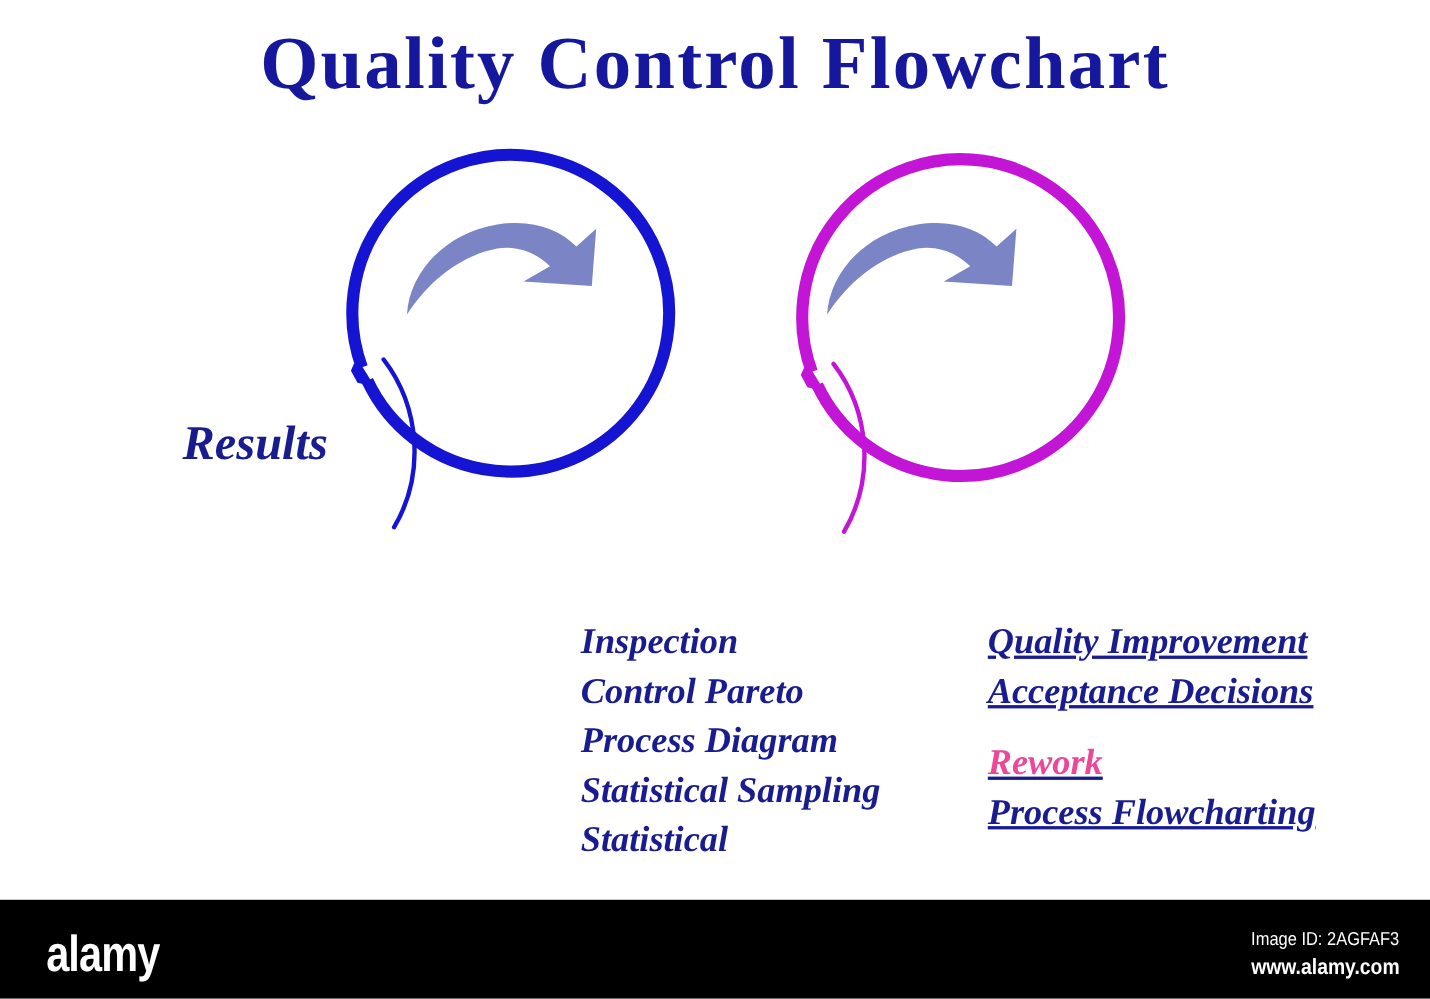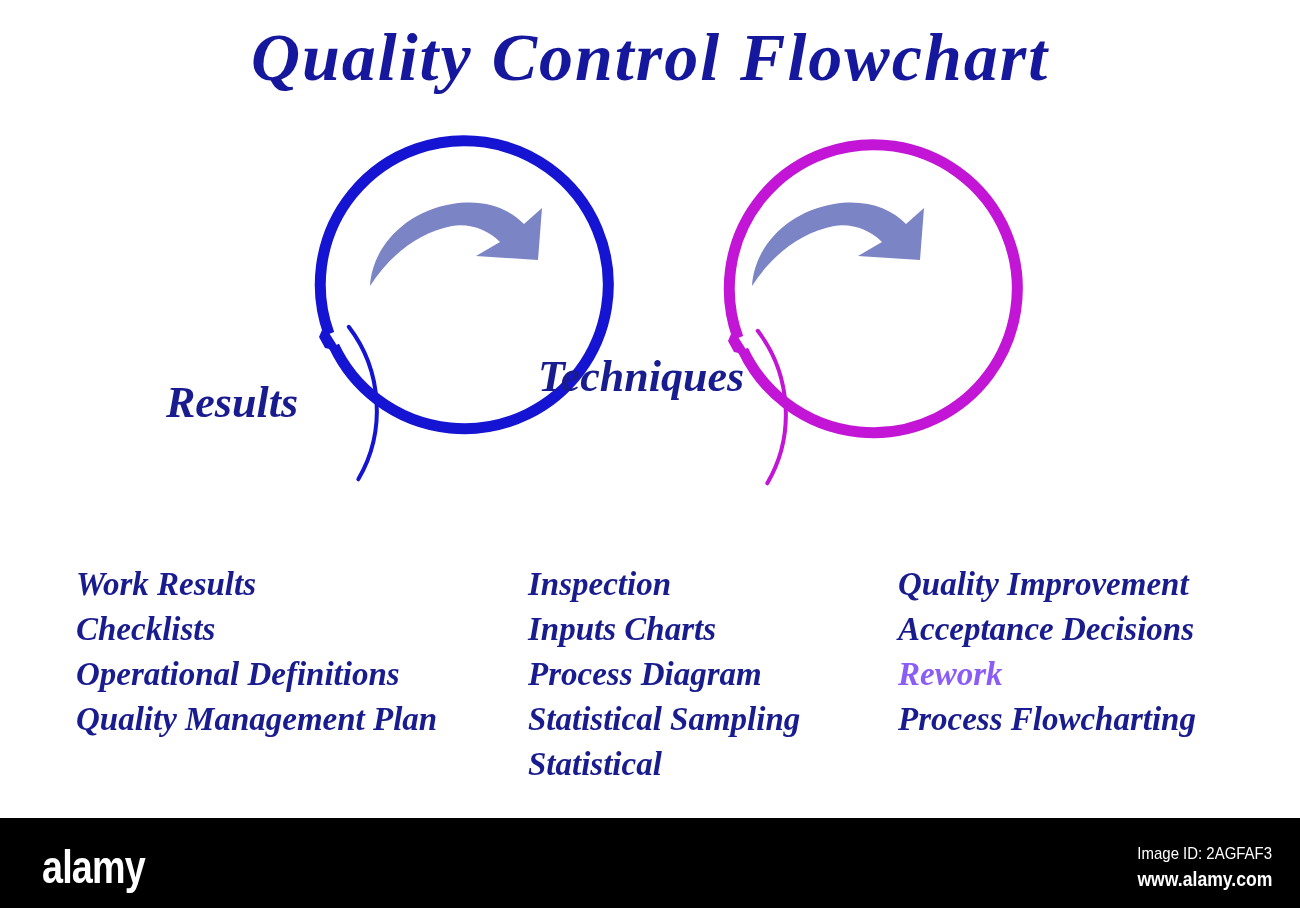--- a/index.html
+++ b/index.html
@@ -19,21 +19,20 @@
   }
 
   
   #title {
     position: absolute;
     left: 0;
     top: 18px;
     width: 1300px;
     text-align: center;
     font-family: "Liberation Serif", "DejaVu Serif", serif;
-    font-style: italic;
     font-weight: bold;
     font-size: 68px;
     letter-spacing: 2px;
     color: #15179c;
     white-space: nowrap;
   }
 
   
   .node {
     position: absolute;
@@ -84,25 +83,25 @@
     position: absolute;
     font-family: "Liberation Serif", "DejaVu Serif", serif;
     font-style: italic;
     font-weight: bold;
     font-size: 33px;
     line-height: 45px;
     color: #191c8f;
   }
   #list-inputs  { left: 76px;  top: 562px; width: 420px; }
   #list-tools   { left: 528px; top: 562px; width: 380px; }
-  #list-outputs { left: 898px; top: 562px; width: 400px; }
+  #list-outputs { left: 898px; top: 562px; width: 400px; text-decoration: underline; }
 
   .item-list div { white-space: nowrap; }
   .item-list div.wrap { white-space: normal; }
-  .item-faded { color: #8b5cf6; }
+  .item-faded { color: #ec4899; margin-top: 20px; }
 
   
   #footer {
     position: absolute;
     left: 0;
     top: 818px;
     width: 1300px;
     height: 100px;
     background: #000000;
     text-align: right;
@@ -178,35 +177,28 @@
 
   <div class="node" id="node-tools">
     <svg viewBox="0 0 300 300" xmlns="http://www.w3.org/2000/svg">
       <path d="M116,9 C62,21 20,66 11,120" fill="none" stroke="#c215d6" stroke-width="4" stroke-linecap="round" transform="rotate(133 150 150)"></path>
       <path d="M252,88
                A 144 144 0 1 0 247,76" fill="none" stroke="#c215d6" stroke-width="11" stroke-linecap="butt"></path>
       <path d="M244,70 L259,94 L248,92 L240,80 Z" fill="#c215d6"></path>
       <path d="M240,72 L252,92 L243,90 L237,79 Z" fill="#c215d6"></path>
     </svg>
     <div class="node-label" id="label-tools">
-      <div>Techniques</div>
     </div>
   </div>
 
 
-  <div class="item-list" id="list-inputs">
-    <div>Work Results</div>
-    <div>Checklists</div>
-    <div>Operational Definitions</div>
-    <div class="wrap">Quality Management Plan</div>
-  </div>
 
   <div class="item-list" id="list-tools">
     <div>Inspection</div>
-    <div>Inputs Charts</div>
+    <div>Control Pareto</div>
     <div>Process Diagram</div>
     <div>Statistical Sampling</div>
     <div>Statistical</div>
   </div>
 
   <div class="item-list" id="list-outputs">
     <div>Quality Improvement</div>
     <div>Acceptance Decisions</div>
     <div class="item-faded">Rework</div>
     <div>Process Flowcharting</div>

